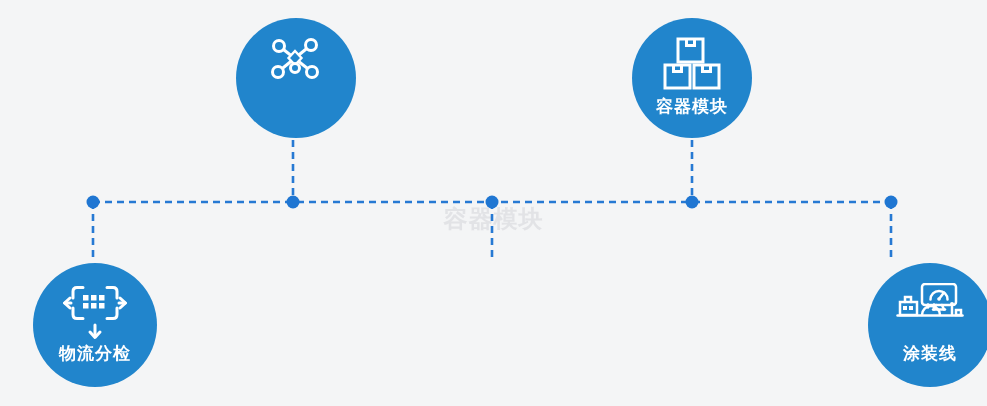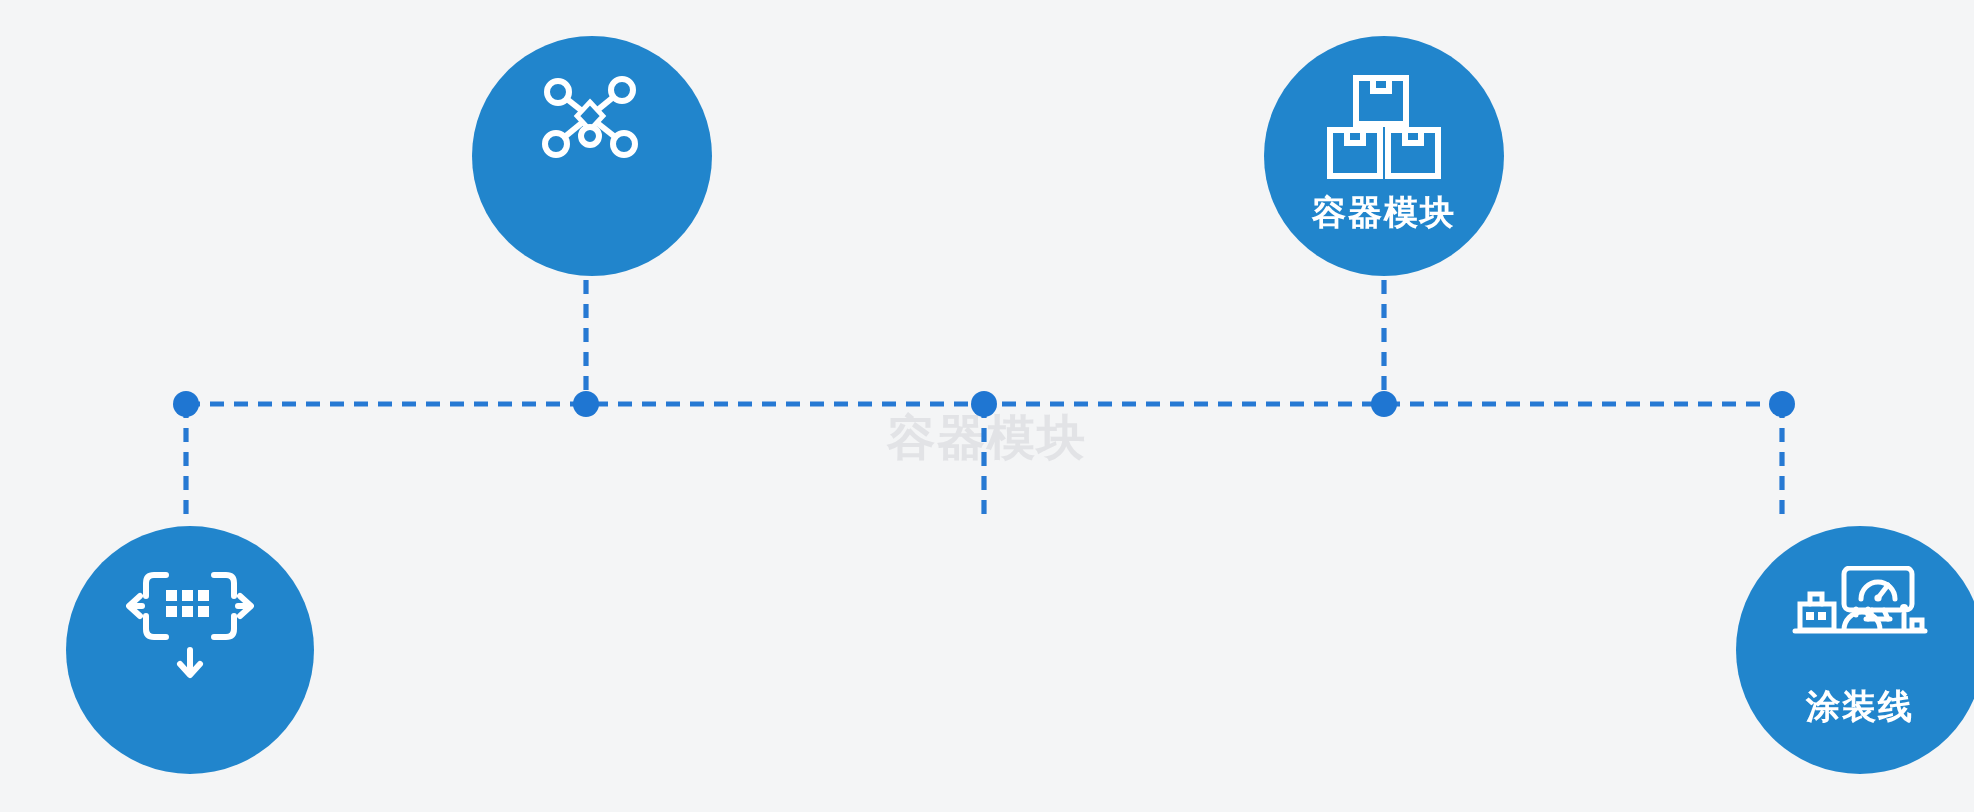--- a/index.html
+++ b/index.html
@@ -137,20 +137,21 @@
       </g>
       <g fill="#ffffff">
         <rect x="20" y="12" width="5.5" height="5.5"></rect>
         <rect x="28" y="12" width="5.5" height="5.5"></rect>
         <rect x="36" y="12" width="5.5" height="5.5"></rect>
         <rect x="20" y="20" width="5.5" height="5.5"></rect>
         <rect x="28" y="20" width="5.5" height="5.5"></rect>
         <rect x="36" y="20" width="5.5" height="5.5"></rect>
       </g>
     </svg>
+    <div class="node-label">物流分检</div>
   </div>
 
 
   <div class="node bottom n-paint">
     <svg class="icon" width="68" height="38" viewBox="0 0 68 38">
       <g stroke="#ffffff" stroke-width="2.5" fill="none" stroke-linecap="round">
         <rect x="26" y="1" width="34" height="21" rx="3"></rect>
         <path d="M34.5,16.5 A8.5,8.5 0 0 1 51.5,16.5"></path>
         <line x1="43" y1="16" x2="48" y2="9.5"></line>
         <path d="M40,22 L38,26.5 M46,22 L48,26.5"></path>

